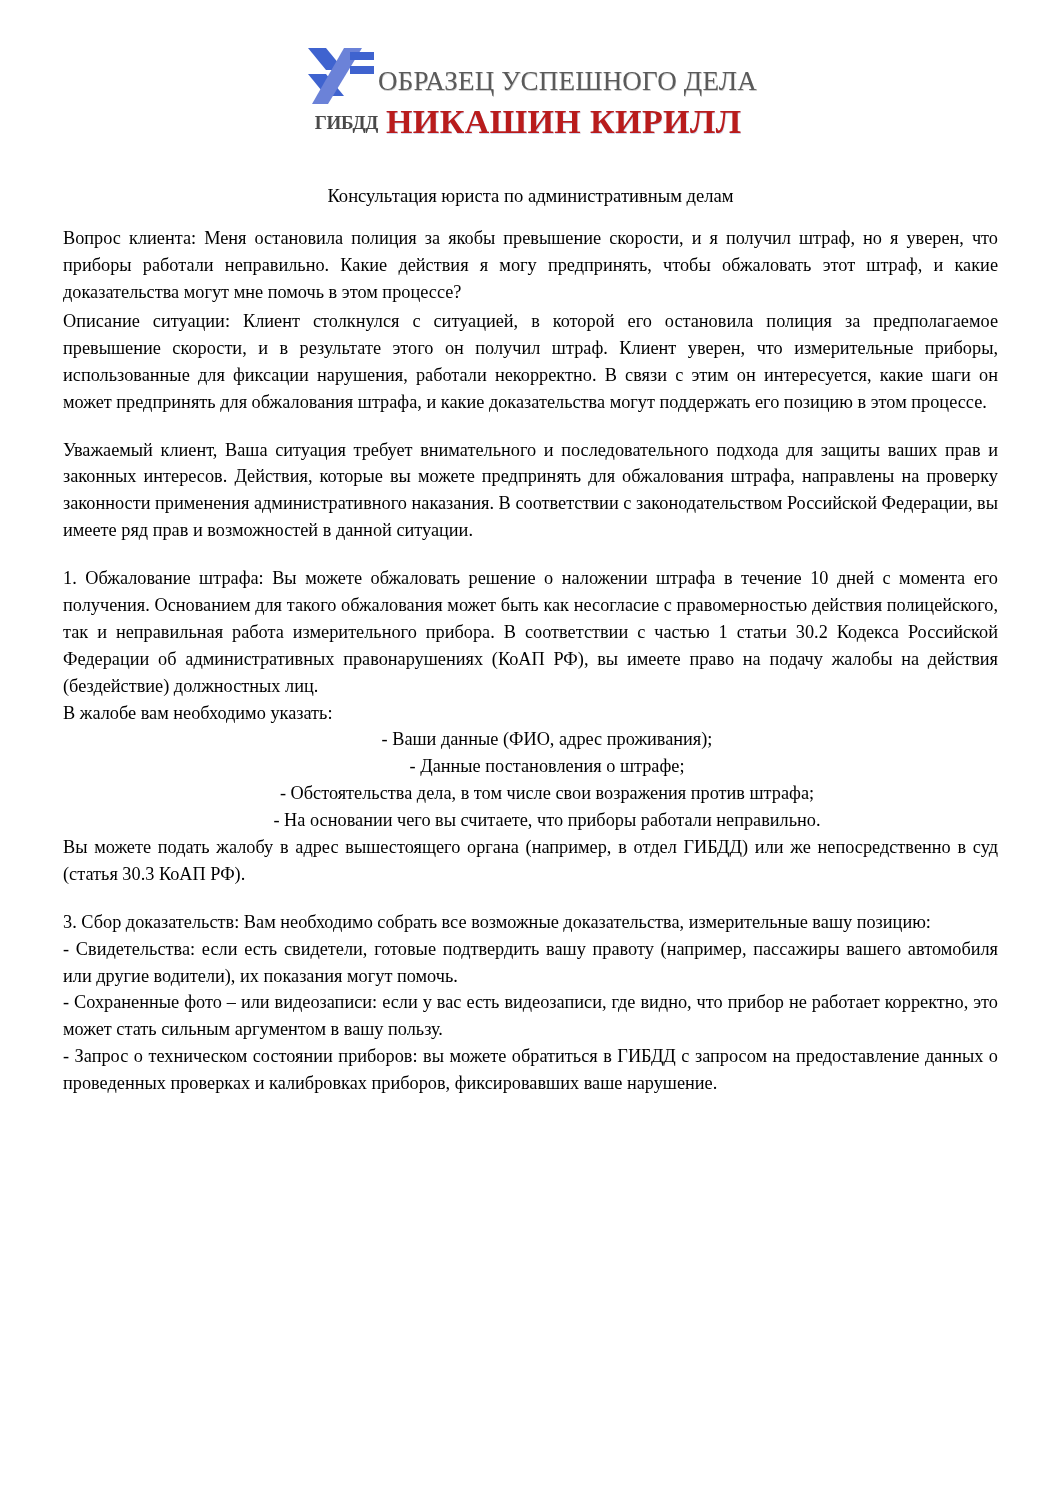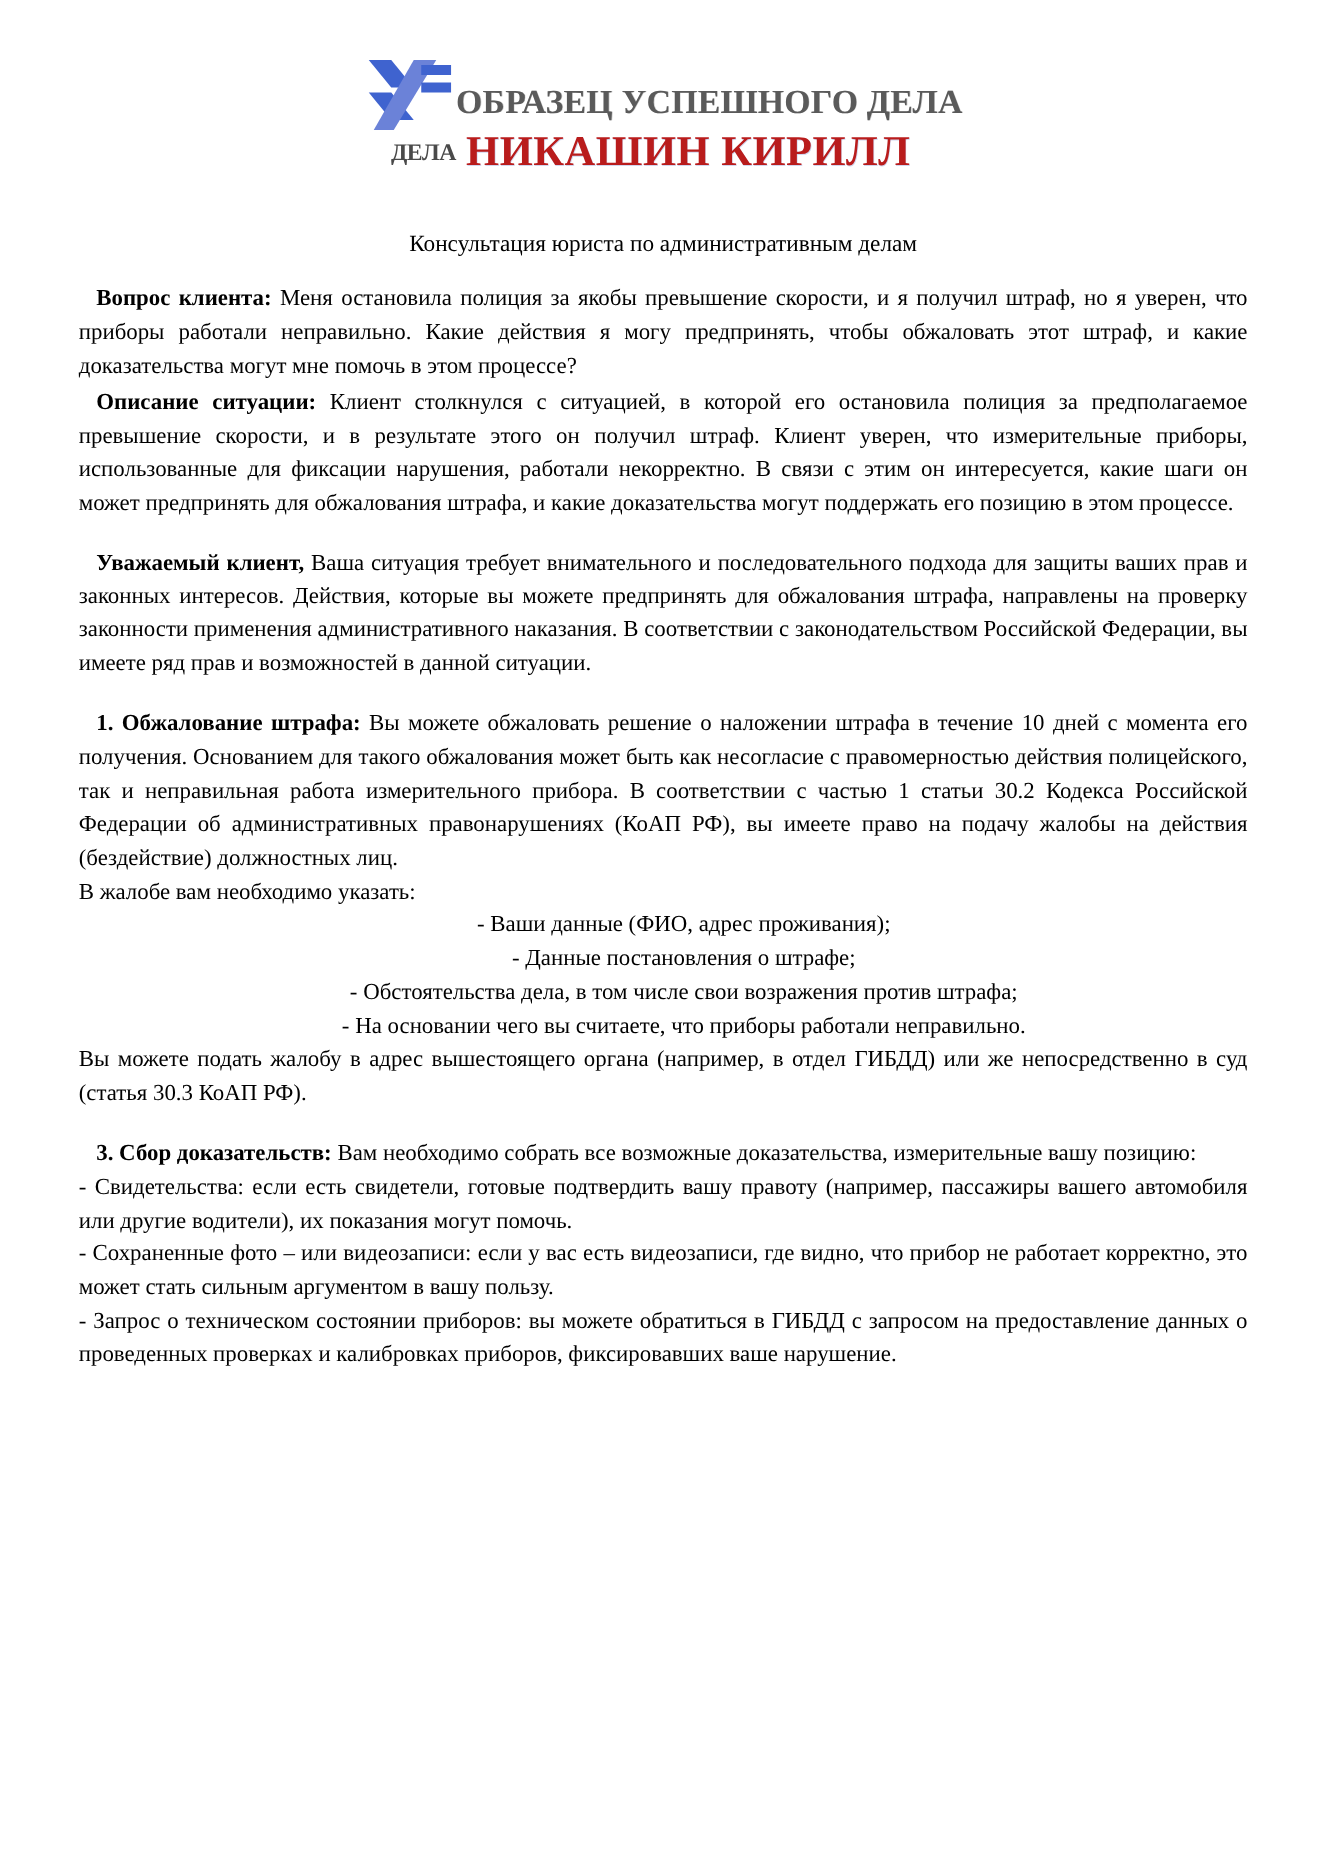--- a/index.html
+++ b/index.html
@@ -50,21 +50,21 @@
   .logo-mark {
     width: 70px;
     height: 78px;
     position: relative;
     flex: 0 0 70px;
   }
   .logo-mark svg { display: block; }
 
   .logo-top-text {
     font-family: "Liberation Serif", "DejaVu Serif", serif;
-    font-weight: bold;
+    font-weight: normal;
     font-size: 27px;
     letter-spacing: 0.2px;
     color: #5a5a5a;
     white-space: nowrap;
     margin-left: 4px;
     text-shadow: 0.5px 0.5px 0 rgba(150,150,150,0.5);
   }
   .logo-sub-mark {
     font-family: "Liberation Serif", "DejaVu Serif", serif;
     font-weight: bold;
@@ -105,21 +105,21 @@
 
   p.para {
     margin: 0;
     text-align: justify;
     text-justify: inter-word;
     hyphens: none;
   }
   p.para.gap-before { margin-top: 21px; }
   p.para.gap-small  { margin-top: 2px; }
 
-  .bold { font-weight: bold; margin-left: 14px; }
+  .bold { font-weight: normal; }
 
   ul.bullets {
     list-style: none;
     margin: 0;
     padding: 0;
   }
   ul.bullets li {
     margin: 0 0 0 33px;
     text-align: center;
     white-space: nowrap;
@@ -150,21 +150,21 @@
             <path d="M40 6 L58 6 L24 62 L8 62 Z" fill="#6b82d8"></path>
 
             <rect x="46" y="10" width="24" height="8" fill="#3f63cf"></rect>
             <rect x="46" y="24" width="24" height="8" fill="#3f63cf"></rect>
           </svg>
         </span>
         <span class="logo-top-text">ОБРАЗЕЦ УСПЕШНОГО ДЕЛА</span>
       </div>
 
       <div class="logo-row-bottom">
-        <span class="logo-sub-mark">ДЕЛА</span>
+        <span class="logo-sub-mark">ГИБДД</span>
         <span class="logo-bottom-text">НИКАШИН КИРИЛЛ</span>
       </div>
 
     </div>
   </div>
 
   <div class="content">
 
     <h1 class="doc-title">Консультация юриста по административным делам</h1>
 

